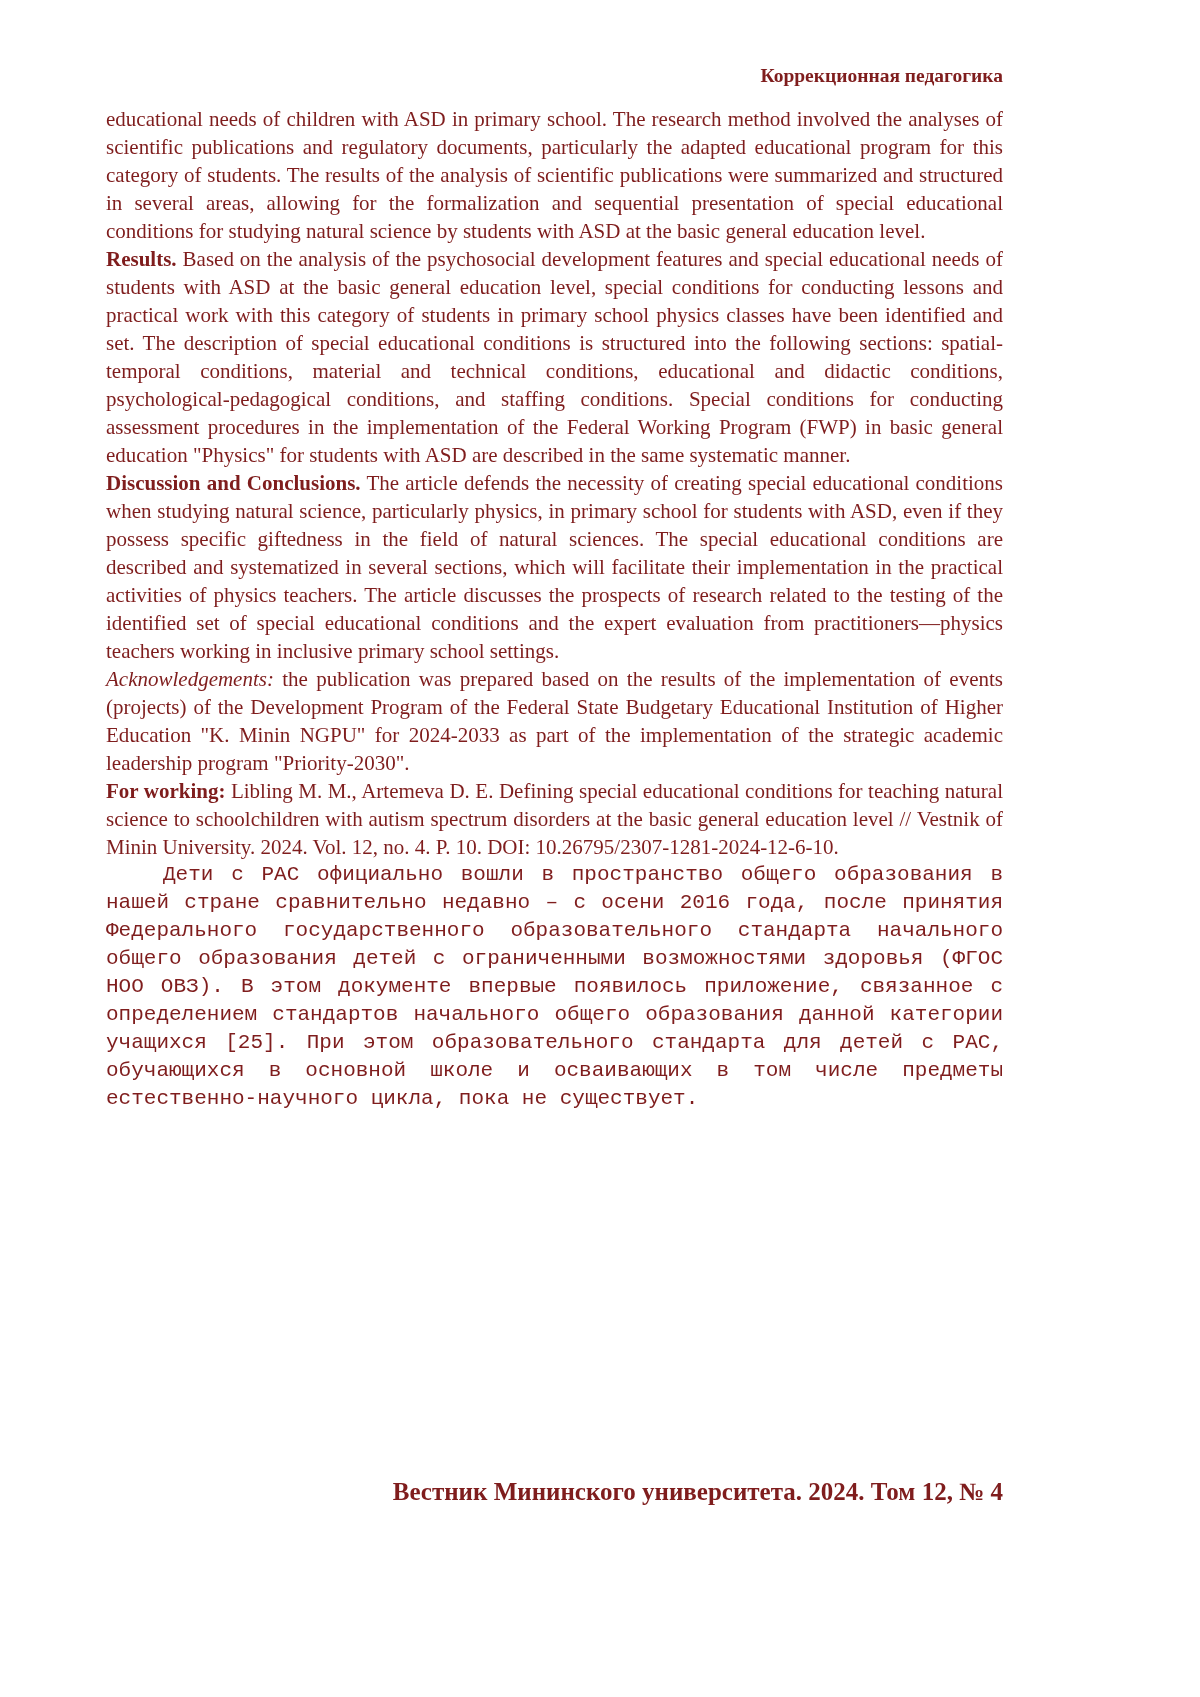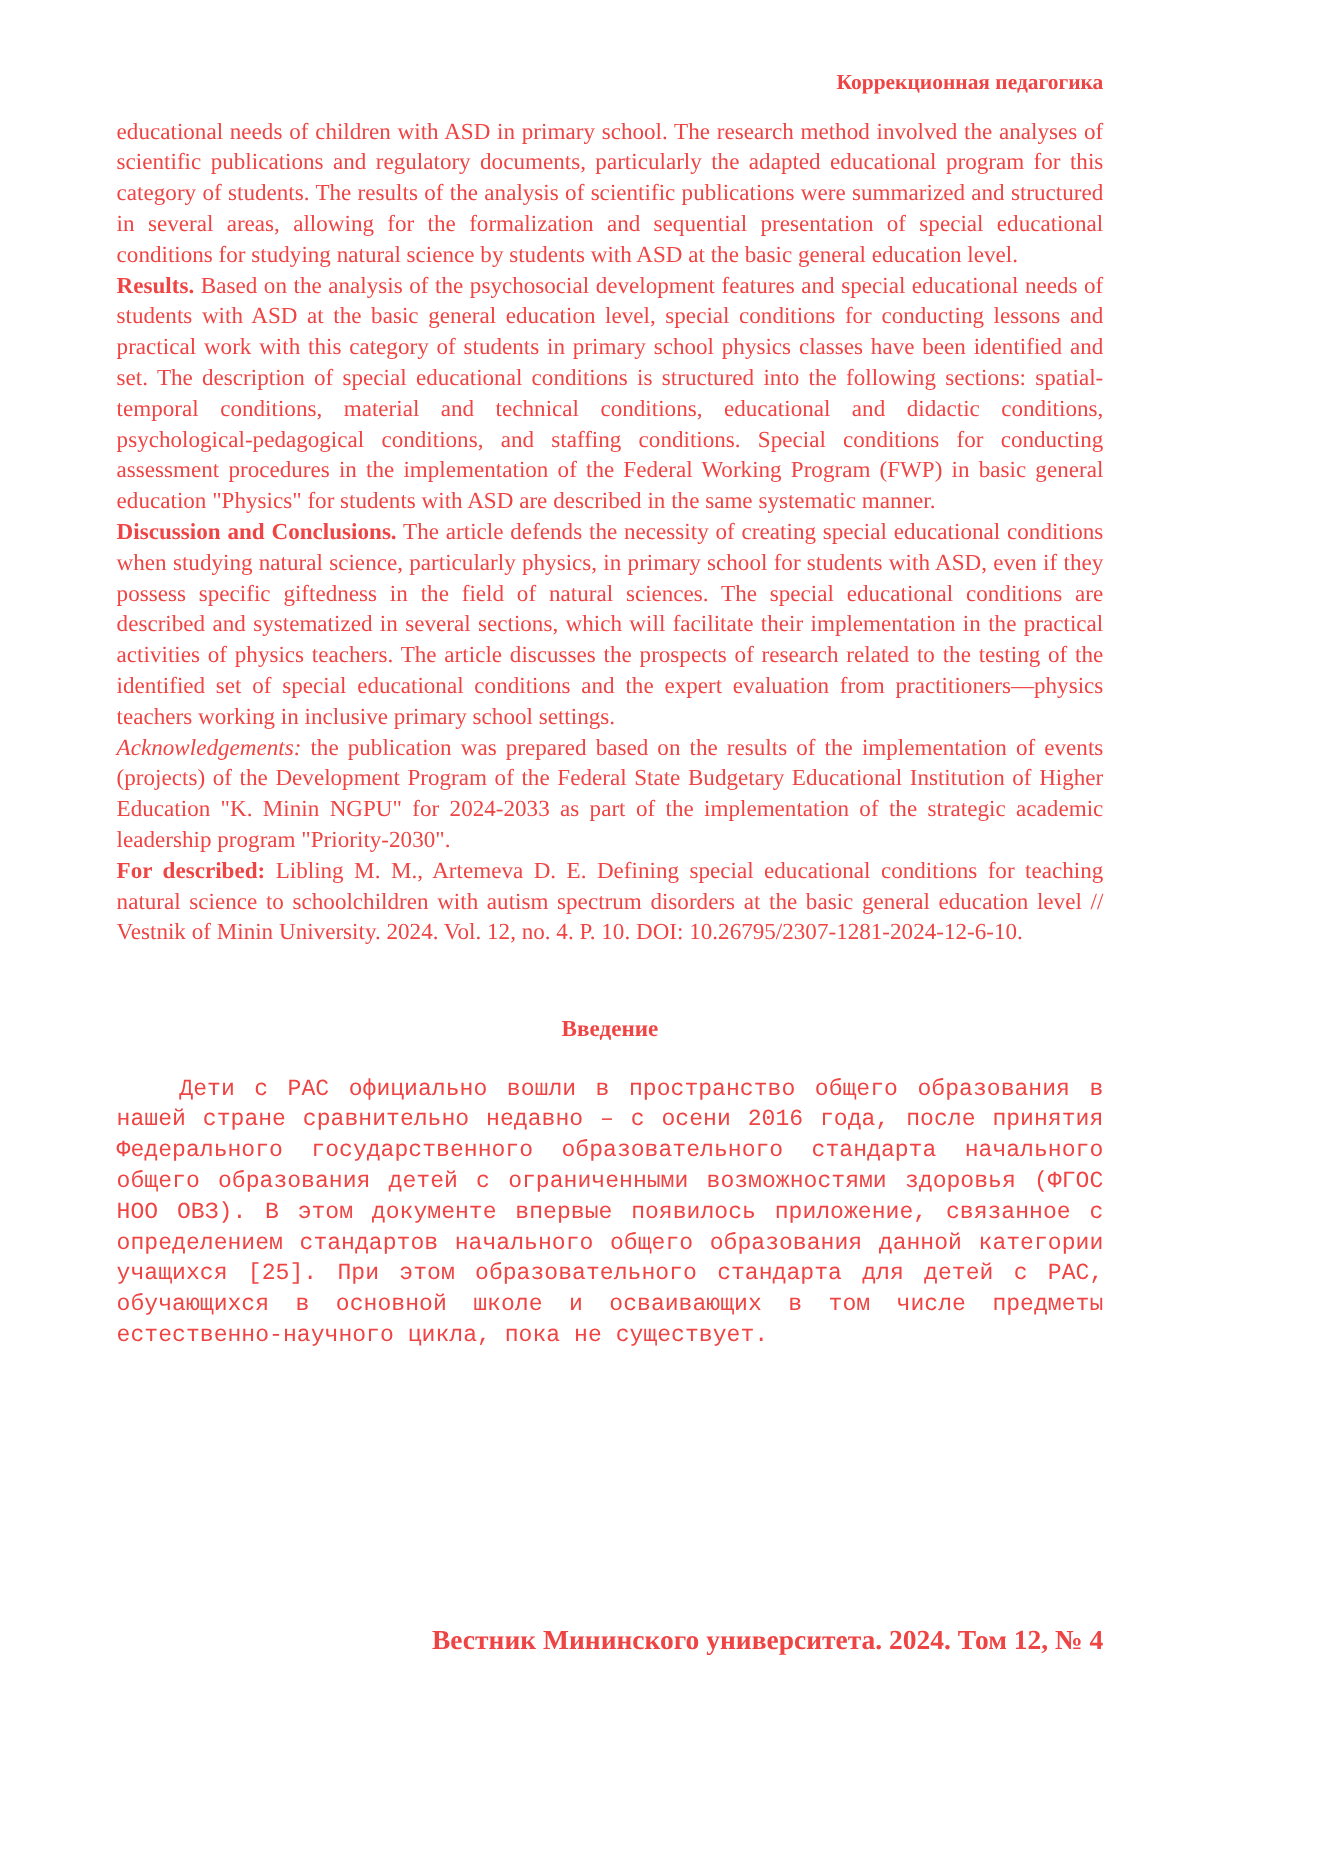--- a/index.html
+++ b/index.html
@@ -3,21 +3,21 @@
 <meta charset="utf-8">
 <style>
   * { box-sizing: border-box; }
   html, body { margin: 0; padding: 0; background: #ffffff; }
   .page {
     position: relative;
     width: 1200px;
     height: 1697px;
     margin: 0 auto;
     background: #ffffff;
-    color: #ef4444;
+    color: #7f1d1d;
     font-family: "Liberation Serif", serif;
     font-size: 21px;
     line-height: 28px;
     padding: 62px 197px 0 106px;
   }
   .running-head {
     text-align: right;
     font-weight: bold;
     font-size: 19.5px;
     margin-bottom: 15px;
@@ -68,24 +68,23 @@
   <p class="body-par">
     <span class="lead-bold">Discussion and Conclusions.</span><span> The article defends the necessity of creating special educational conditions when studying natural science, particularly physics, in primary school for students with ASD, even if they possess specific giftedness in the field of natural sciences. The special educational conditions are described and systematized in several sections, which will facilitate their implementation in the practical activities of physics teachers. The article discusses the prospects of research related to the testing of the identified set of special educational conditions and the expert evaluation from practitioners—physics teachers working in inclusive primary school settings.</span>
   </p>
 
 
   <p class="body-par gap">
     <span class="lead-italic">Acknowledgements:</span><span> the publication was prepared based on the results of the implementation of events (projects) of the Development Program of the Federal State Budgetary Educational Institution of Higher Education "K. Minin NGPU" for 2024-2033 as part of the implementation of the strategic academic leadership program "Priority-2030".</span>
   </p>
 
   <p class="body-par gap">
-    <span class="lead-bold">For described:</span><span> Libling M. M., Artemeva D. E. Defining special educational conditions for teaching natural science to schoolchildren with autism spectrum disorders at the basic general education level // Vestnik of Minin University. 2024. Vol. 12, no. 4. P. 10. DOI: 10.26795/2307-1281-2024-12-6-10.</span>
+    <span class="lead-bold">For working:</span><span> Libling M. M., Artemeva D. E. Defining special educational conditions for teaching natural science to schoolchildren with autism spectrum disorders at the basic general education level // Vestnik of Minin University. 2024. Vol. 12, no. 4. P. 10. DOI: 10.26795/2307-1281-2024-12-6-10.</span>
   </p>
 
-  <h2 class="section-heading">Введение</h2>
 
   <p class="body-par indent">
     <span>Дети с РАС официально вошли в пространство общего образования в нашей стране сравнительно недавно – с осени 2016 года, после принятия Федерального государственного образовательного стандарта начального общего образования детей с ограниченными возможностями здоровья (ФГОС НОО ОВЗ). В этом документе впервые появилось приложение, связанное с определением стандартов начального общего образования данной категории учащихся [25]. При этом образовательного стандарта для детей с РАС, обучающихся в основной школе и осваивающих в том числе предметы естественно-научного цикла, пока не существует.</span>
   </p>
 
   <div class="page-footer">
     <span>Вестник Мининского университета. 2024. Том 12, № 4</span>
   </div>
 
 </div>

